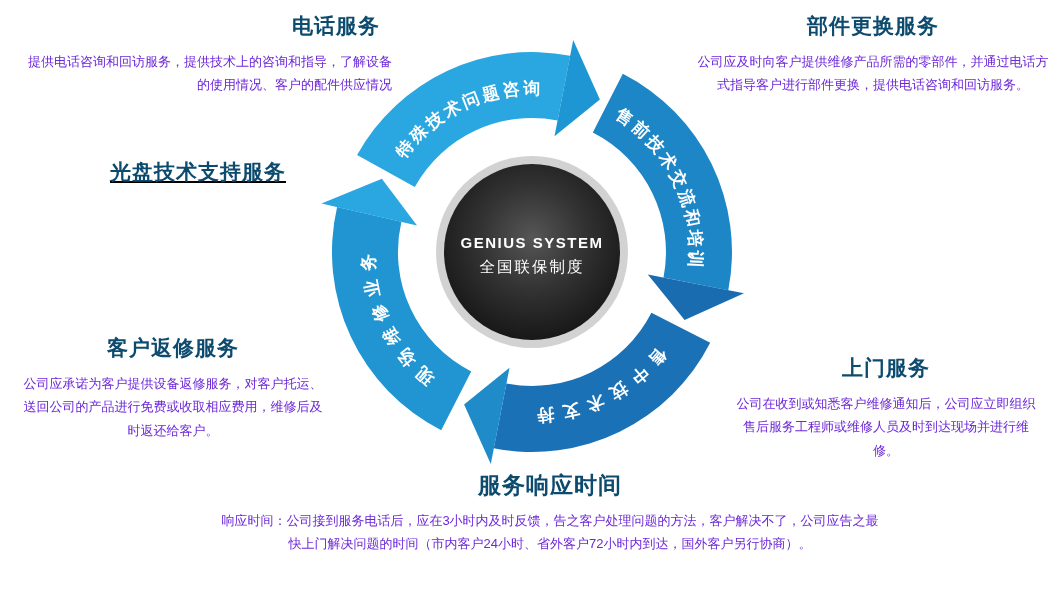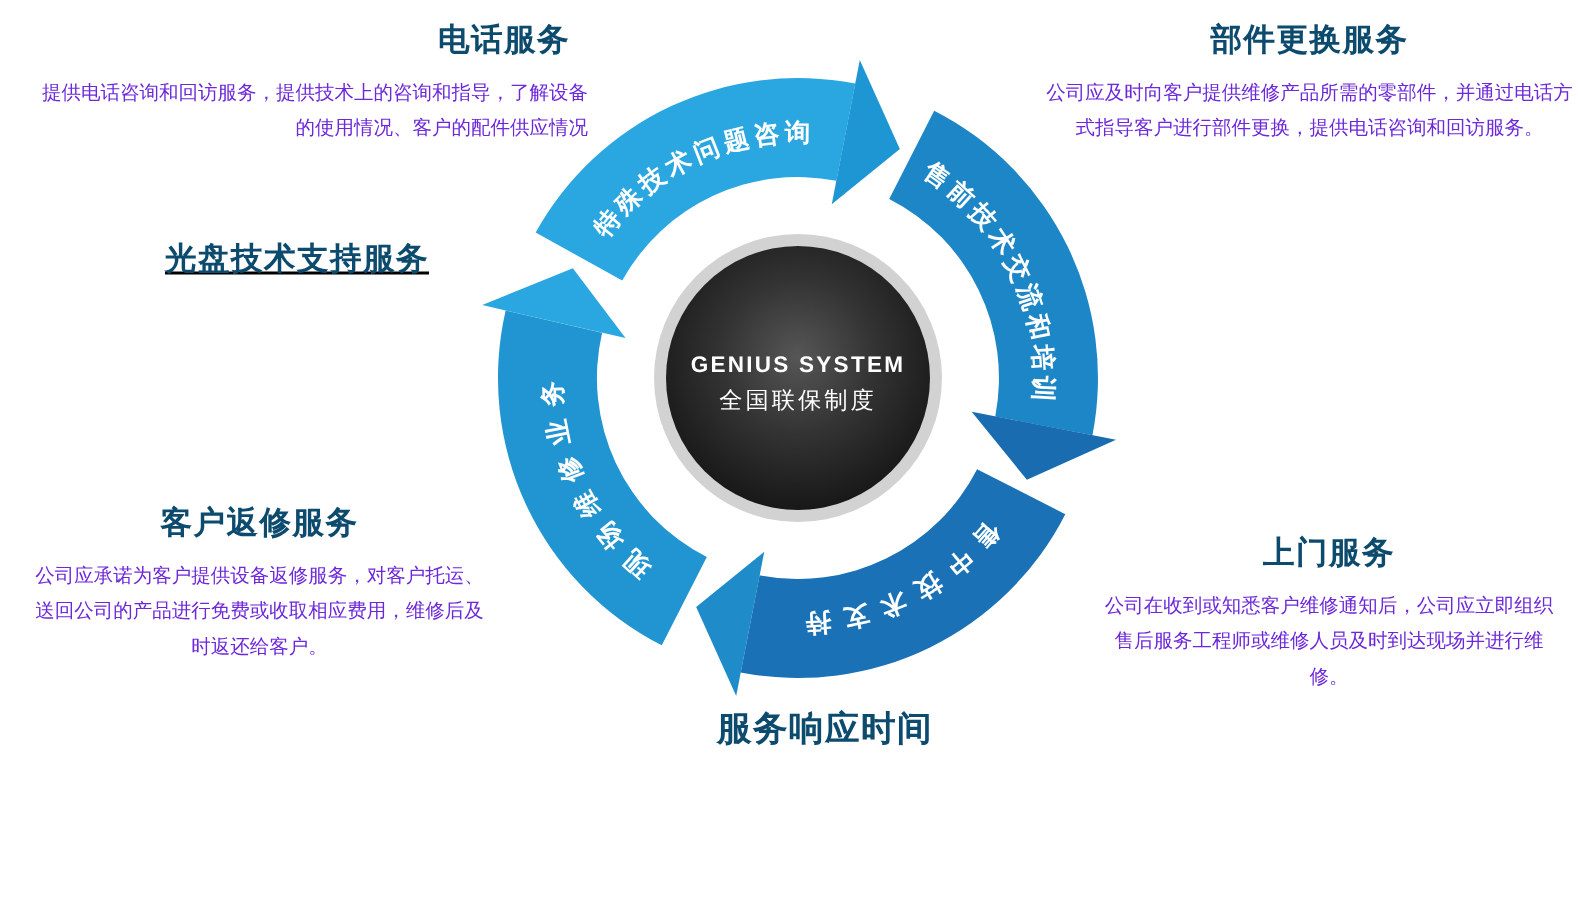--- a/index.html
+++ b/index.html
@@ -50,20 +50,21 @@
     <p>公司在收到或知悉客户维修通知后，公司应立即组织售后服务工程师或维修人员及时到达现场并进行维修。</p>
   </section>
 
   <section class="block return">
     <h2>客户返修服务</h2>
     <p>公司应承诺为客户提供设备返修服务，对客户托运、送回公司的产品进行免费或收取相应费用，维修后及时返还给客户。</p>
   </section>
 
   <section class="block response align-c">
     <h2>服务响应时间</h2>
+    <p>响应时间：公司接到服务电话后，应在3小时内及时反馈，告之客户处理问题的方法，客户解决不了，公司应告之最快上门解决问题的时间（市内客户24小时、省外客户72小时内到达，国外客户另行协商）。</p>
   </section>
 
   <div class="ring">
     <svg viewBox="0 0 440 440" width="440" height="440">
       <defs>
         <radialGradient id="gDark" cx="50%" cy="42%" r="65%">
           <stop offset="0%" stop-color="#565656"></stop>
           <stop offset="45%" stop-color="#333333"></stop>
           <stop offset="100%" stop-color="#111111"></stop>
         </radialGradient>

